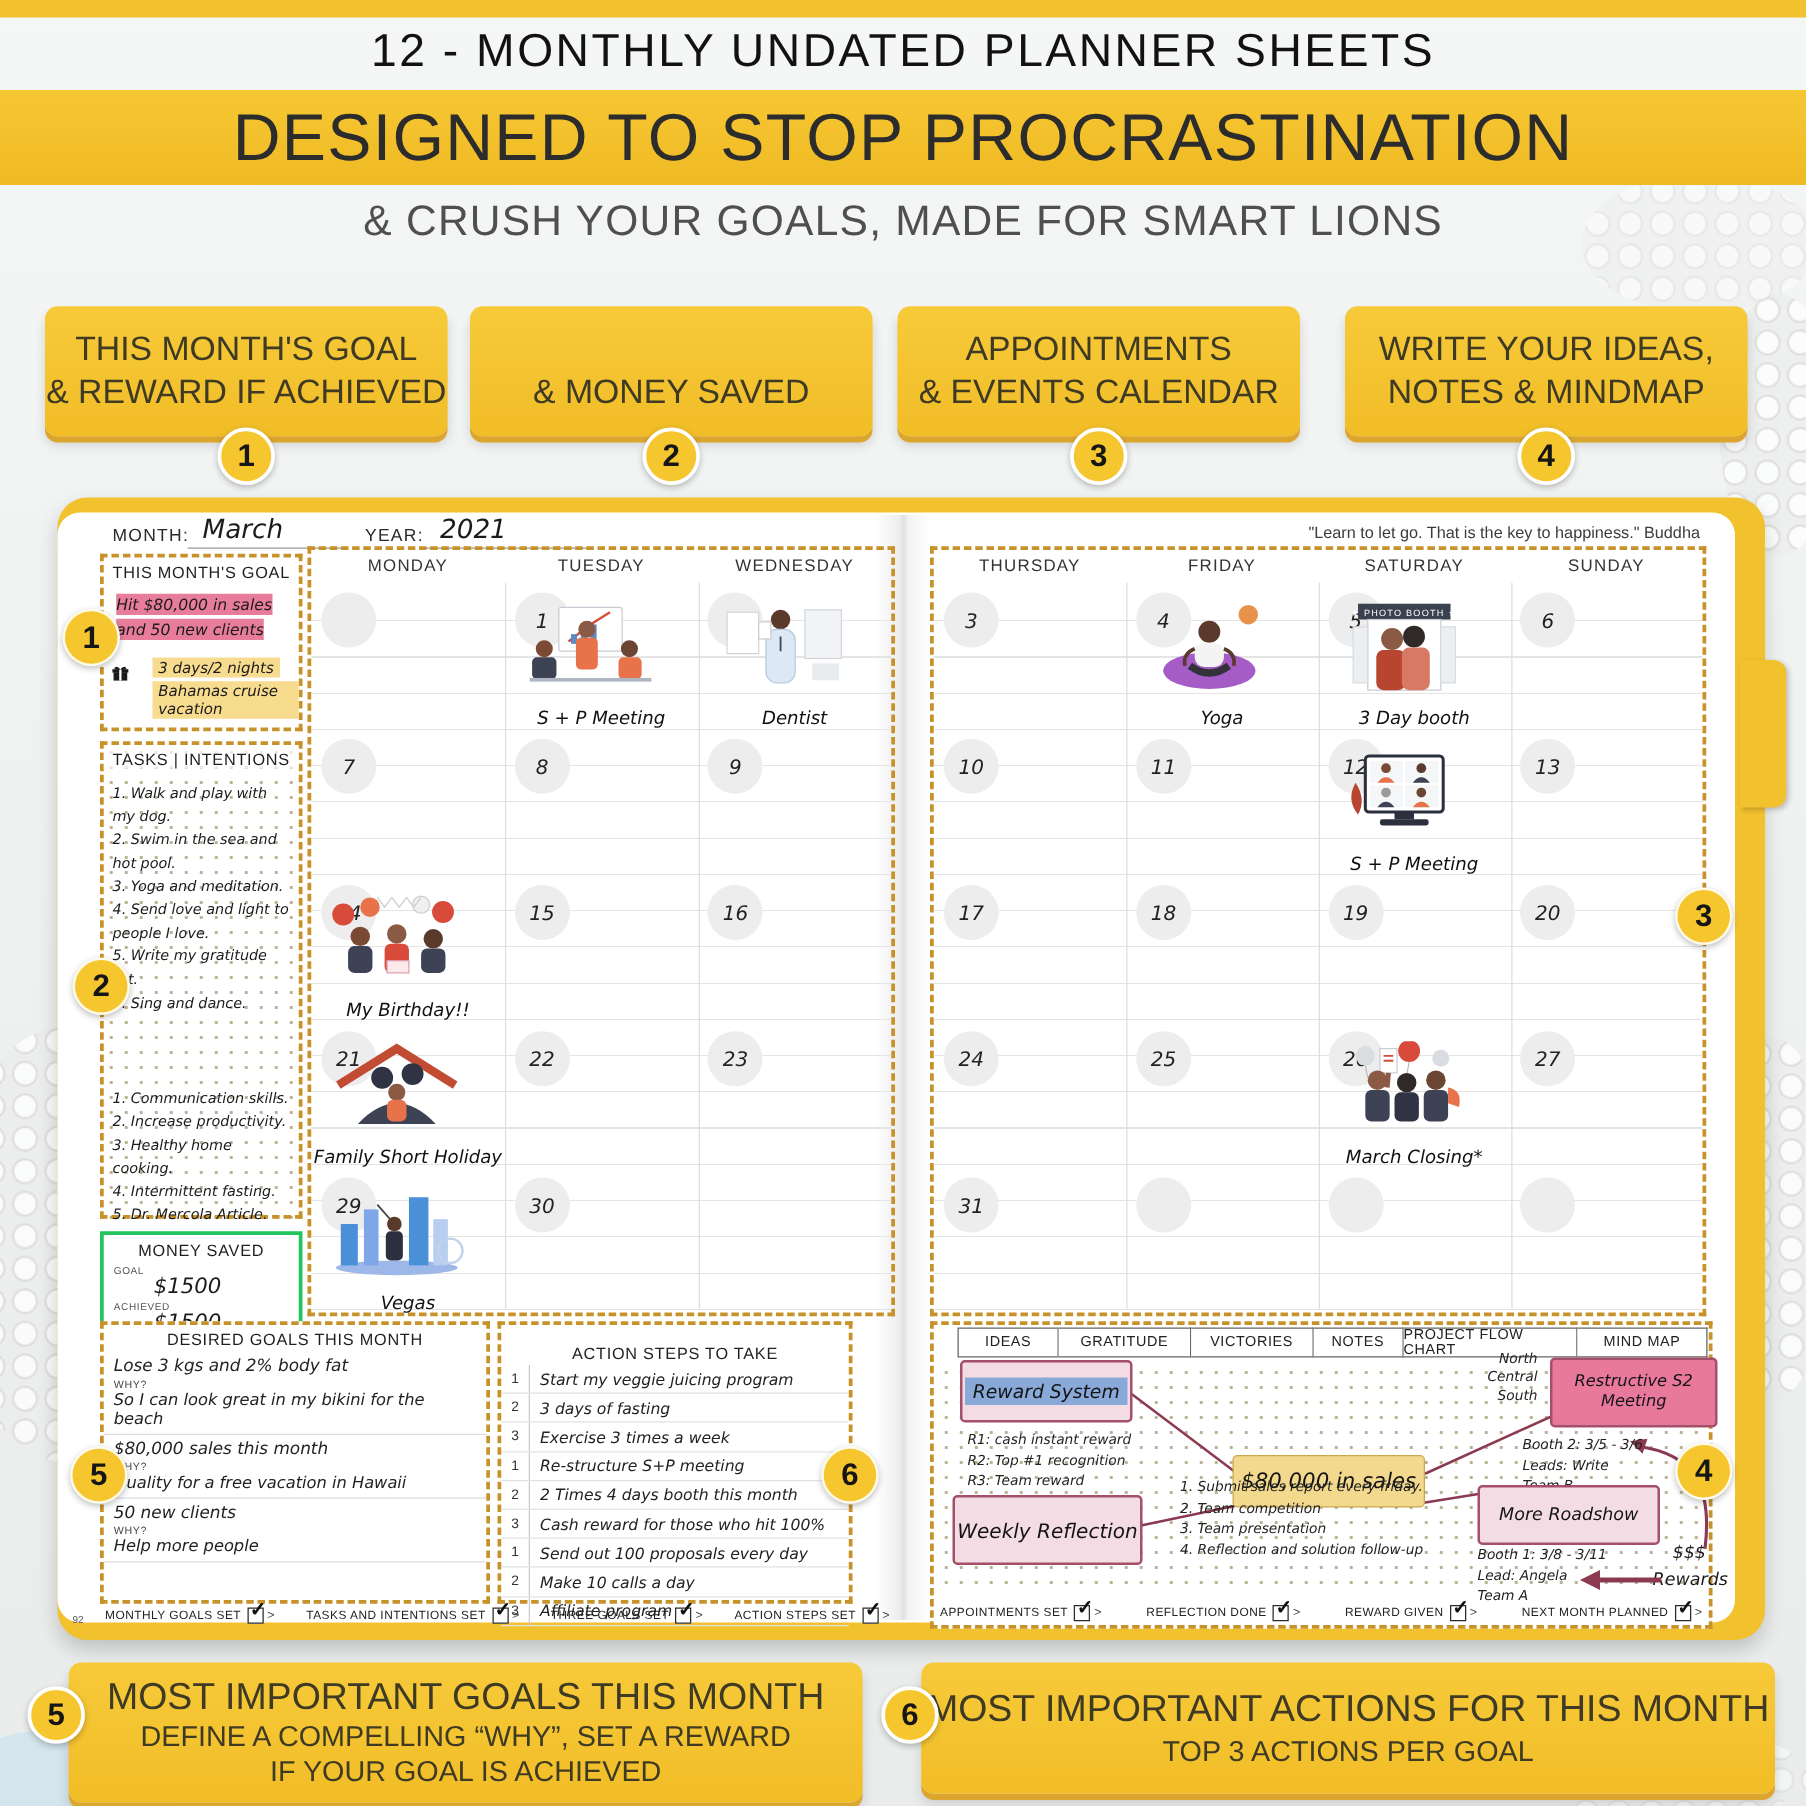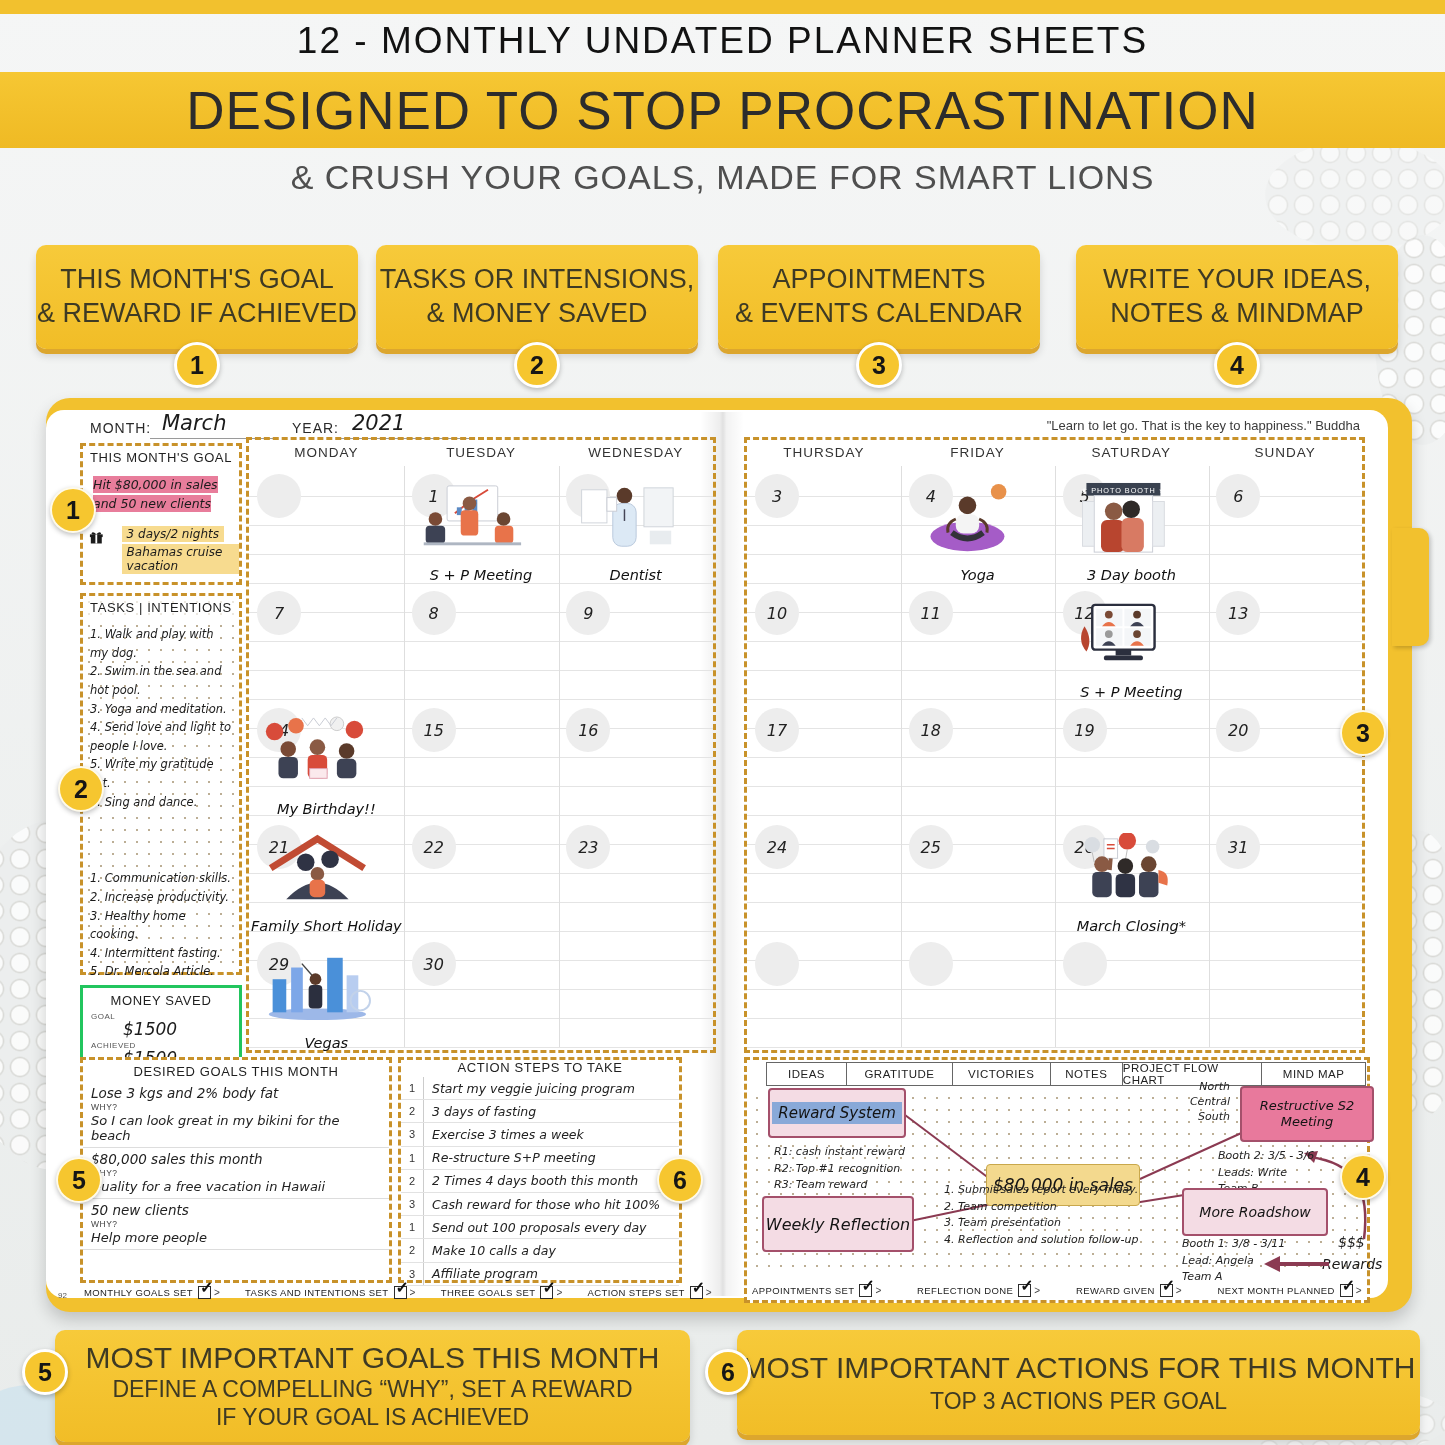--- a/index.html
+++ b/index.html
@@ -99,21 +99,21 @@
 <div class="abs band2">
     <span>DESIGNED TO STOP PROCRASTINATION</span>
   </div>
 <div class="abs t3 center">&amp; CRUSH YOUR GOALS, MADE FOR SMART LIONS</div>
 
 <div class="feature-card" style="left:36px">
   <div><span>THIS MONTH'S GOAL</span><br>
        <span>&amp; REWARD IF ACHIEVED</span></div>
 </div>
 <div class="feature-card" style="left:376px">
-  <div><span>TASKS OR INTENSIONS,</span><br>
+  <div><br>
        <span>&amp; MONEY SAVED</span></div>
 </div>
 <div class="feature-card" style="left:718px">
   <div><span>APPOINTMENTS</span><br>
        <span>&amp; EVENTS CALENDAR</span></div>
 </div>
 <div class="feature-card" style="left:1076px">
   <div><span>WRITE YOUR IDEAS,</span><br>
        <span>NOTES &amp; MINDMAP</span></div>
 </div>
@@ -404,20 +404,23 @@
           <rect x="28" y="40" width="20" height="26" rx="5" fill="#3d4254"></rect>
           <circle cx="62" cy="34" r="8" fill="#2f2a28"></circle>
           <rect x="52" y="42" width="20" height="24" rx="5" fill="#2f3344"></rect>
           <circle cx="86" cy="32" r="8" fill="#6b4632"></circle>
           <rect x="76" y="40" width="20" height="26" rx="5" fill="#3d4254"></rect>
           <path d="M96 38 q12 2 9 16 l-9 -3 z" fill="#e8734a"></path>
         </svg>
         <div class="cell-caption">March Closing*</div>
       </div>
       <div class="cal-cell">
+        <div class="day-circle">27</div>
+      </div>
+      <div class="cal-cell">
         <div class="day-circle">31</div>
       </div>
       <div class="cal-cell">
         <div class="day-circle"></div>
       </div>
       <div class="cal-cell">
         <div class="day-circle"></div>
       </div>
       <div class="cal-cell">
         <div class="day-circle"></div>
@@ -445,21 +448,21 @@
       <div>
         <div class="goal-text">50 new clients</div>
         <div class="why-label">WHY?</div>
         <div class="goal-reason">Help more people</div>
       </div>
     </div>
 </div>
 <div class="badge page-badge" style="left:56px;top:1157px">5</div>
 
 <div class="abs dashed" style="left:398px;top:1057px;width:284px;height:226px">
-  <div class="sec-title" style="margin-top:0">ACTION STEPS TO TAKE</div>
+  <div class="sec-title" style="margin-top:15px">ACTION STEPS TO TAKE</div>
   <div id="actionsList" style="margin-top:2px">
       <div class="action-row">
         <div class="action-num">1</div>
         <div class="action-text">Start my veggie juicing program</div>
       </div>
       <div class="action-row">
         <div class="action-num">2</div>
         <div class="action-text">3 days of fasting</div>
       </div>
       <div class="action-row">

